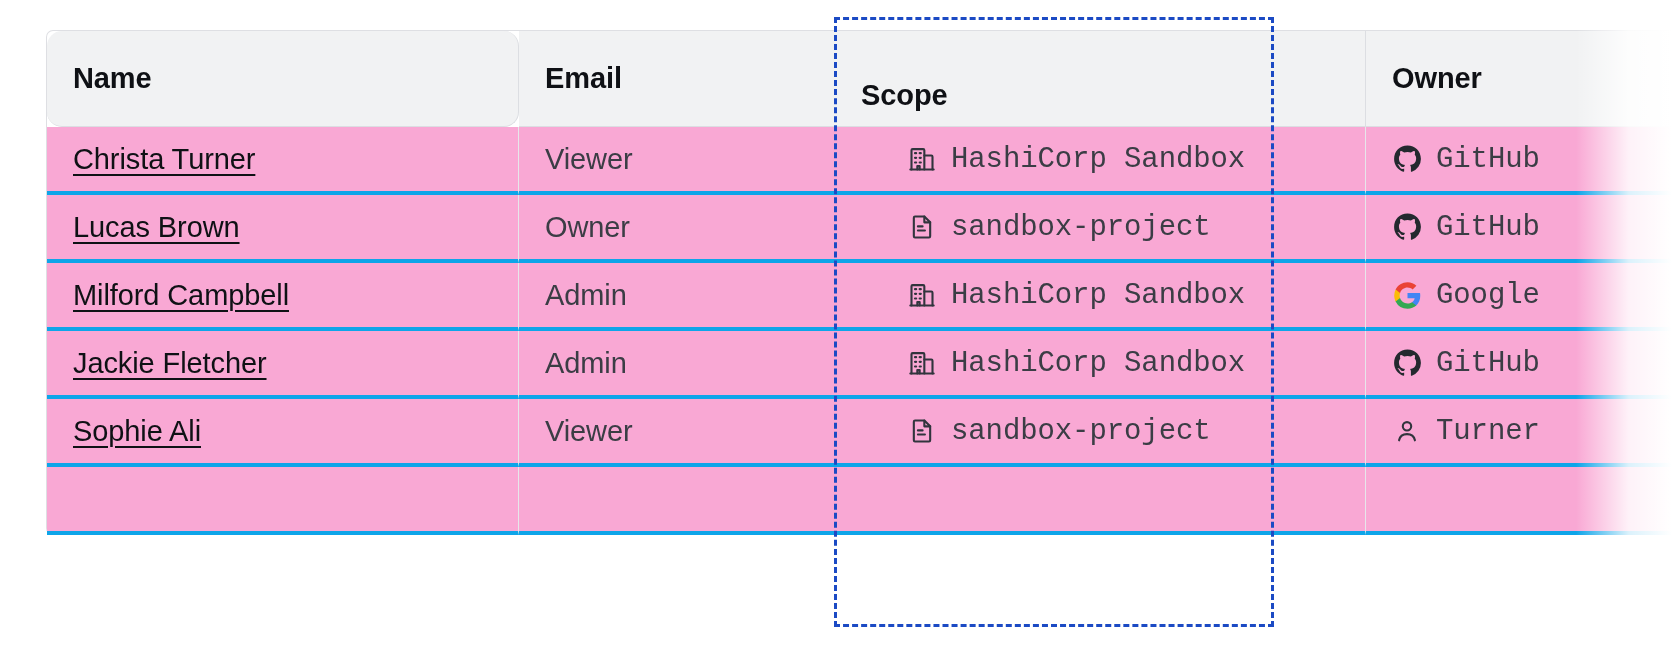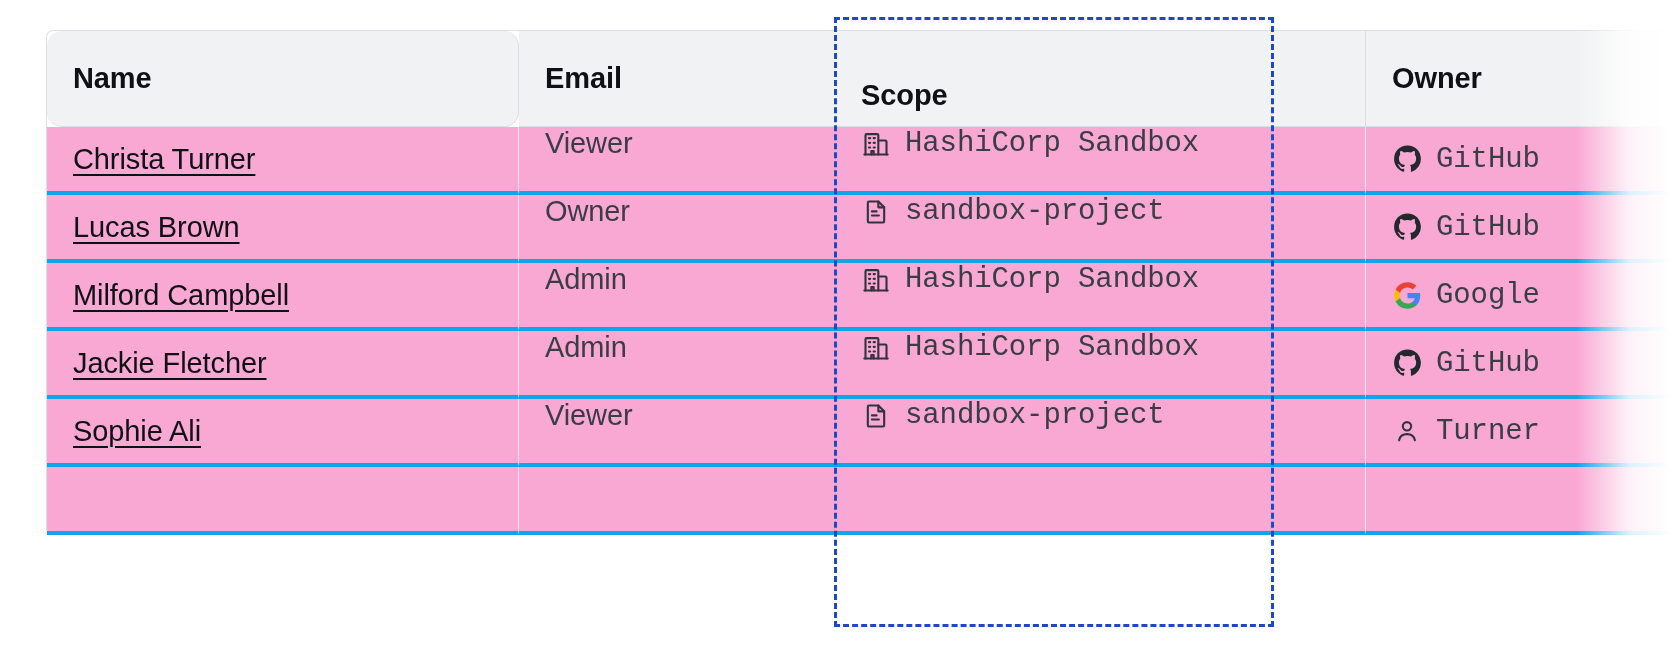--- a/index.html
+++ b/index.html
@@ -104,21 +104,23 @@
     justify-content: center;
     width: 30px;
     height: 30px;
   }
   .cell-inline .glyph svg { display: block; }
   .cell-label { white-space: nowrap; }
 
   
   .role-split {
     display: flex;
+    align-items: center;
     height: 100%;
+    gap: 46px;
   }
   .role-split .role-text { width: 316px; flex: 0 0 auto; }
   .role-split .scope-cell { flex: 1 1 auto; }
 
   .hdr-split {
     display: flex;
     align-items: center;
     height: 100%;
   }
   .hdr-split .hdr-role  { width: 316px; flex: 0 0 auto; }

